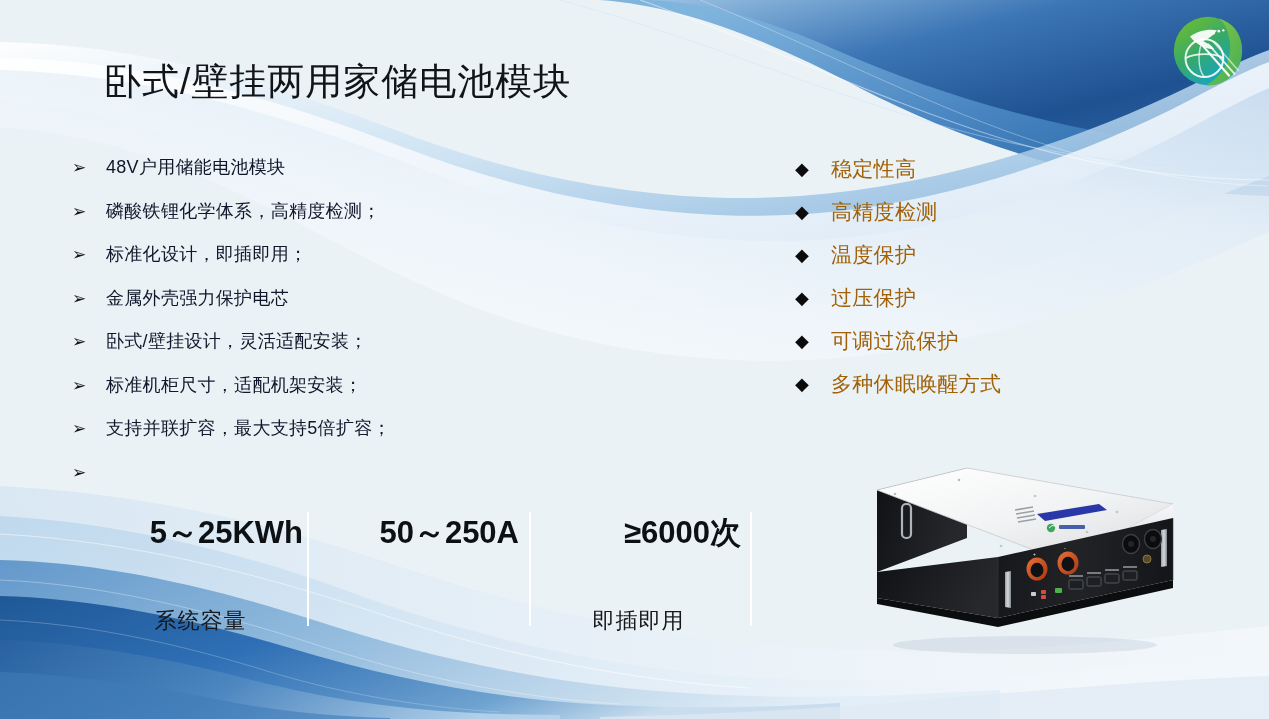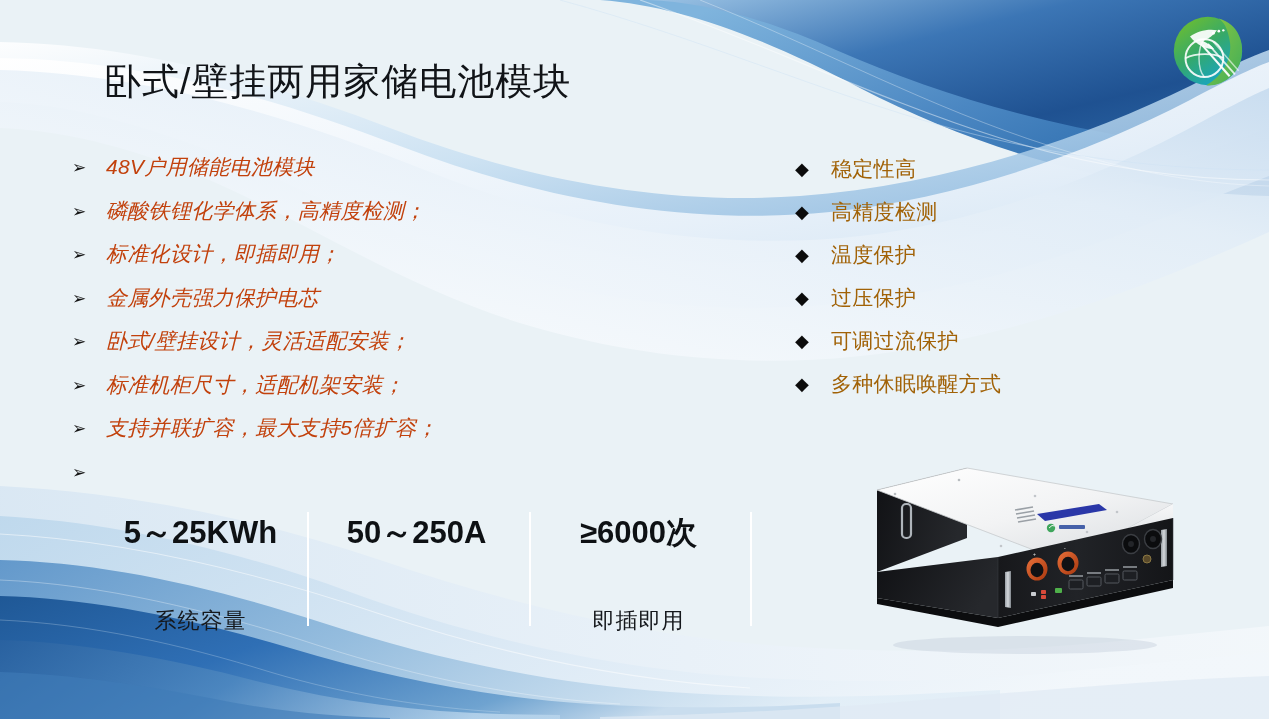--- a/index.html
+++ b/index.html
@@ -55,26 +55,25 @@
   }
   .larrow {
     flex: 0 0 34px;
     font-size: 17px;
     line-height: 30px;
     color: #121212;
     text-align: left;
     padding-top: 1px;
   }
   .ltext {
-    font-size: 21px;
+    font-size: 18px;
     line-height: 30px;
-    color: #c2410c;
+    color: #0f172a;
     white-space: nowrap;
     letter-spacing: 0.3px;
-    font-style: italic;
   }
 
   
   #right-list {
     position: absolute;
     left: 795px; top: 155px;
     width: 290px;
   }
   .rrow {
     display: flex;
@@ -106,20 +105,21 @@
     top: 0;
     width: 205px;
     text-align: center;
   }
   .stat .big {
     font-size: 31px;
     font-weight: bold;
     color: #0e1114;
     letter-spacing: 0px;
     white-space: nowrap;
+    text-align: right;
   }
   .stat .cap {
     margin-top: 52px;
     font-size: 22px;
     color: #15181c;
     letter-spacing: 1px;
     white-space: nowrap;
   }
   .divider {
     position: absolute;

